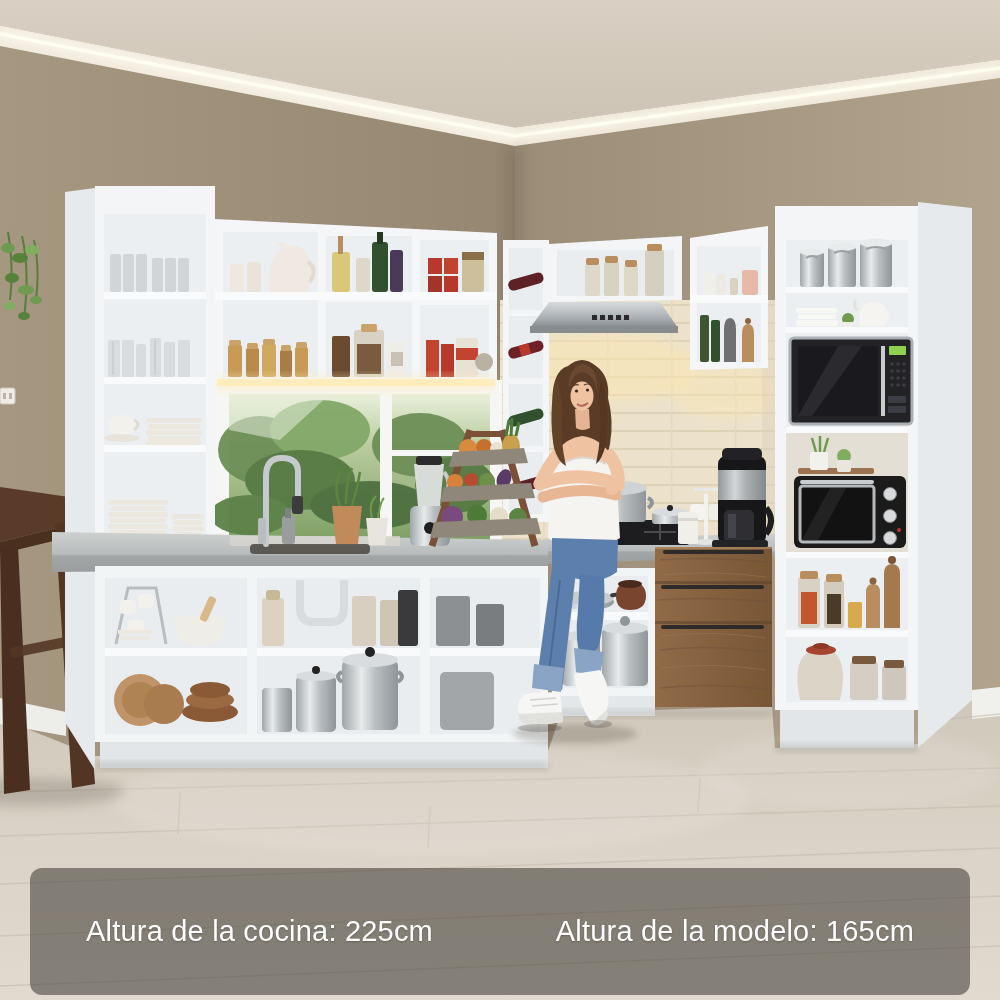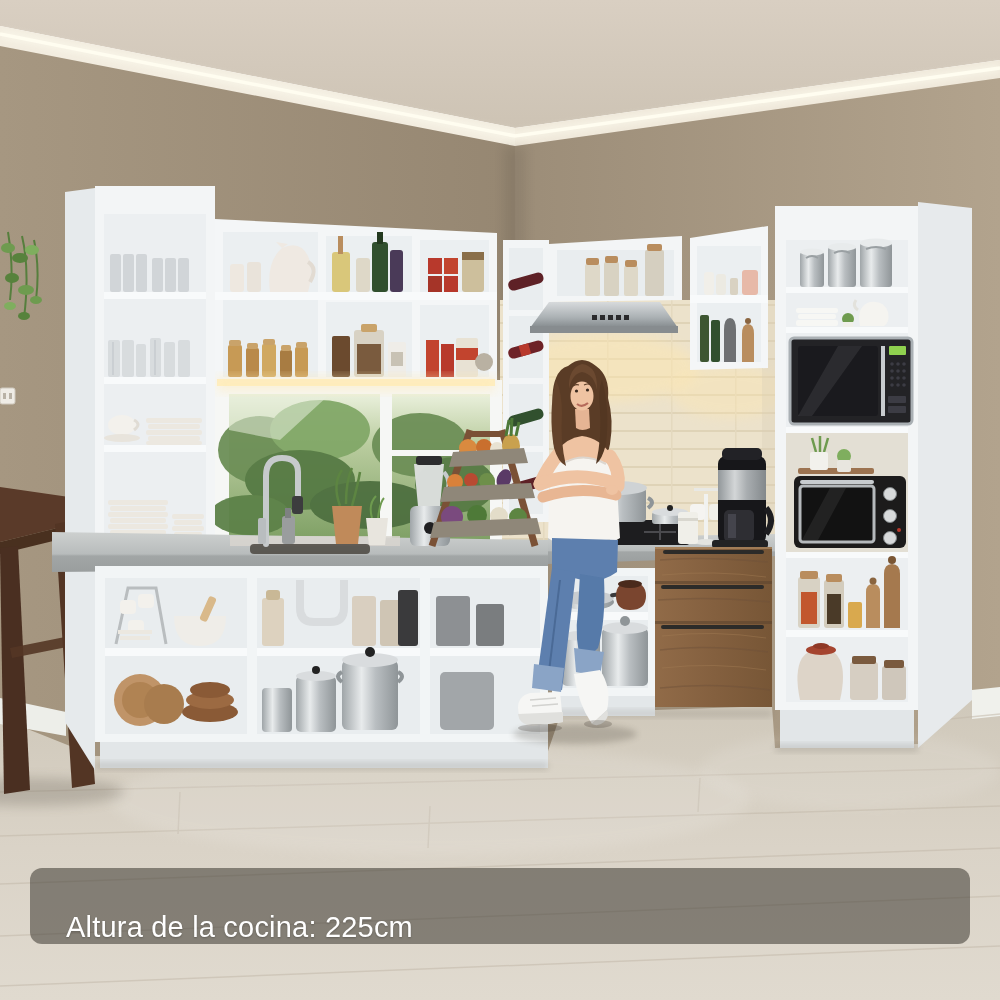--- a/index.html
+++ b/index.html
@@ -1,23 +1,23 @@
 <!DOCTYPE html>
 <html><head>
 <meta charset="utf-8">
 <style>
   html,body{margin:0;padding:0;background:#ffffff;}
   .stage{position:relative;width:1000px;height:1000px;overflow:hidden;font-family:"Liberation Sans",sans-serif;}
   .stage svg{position:absolute;left:0;top:0;}
   .caption-bar{
-    position:absolute;left:30px;top:868px;width:940px;height:76px;
+    position:absolute;left:30px;top:868px;width:940px;height:127px;
     box-sizing:border-box;border-radius:12px;
     background:rgba(58,54,48,0.55);
-    display:flex;align-items:flex-end;justify-content:space-between;
-    padding:0 36px;
+    display:flex;align-items:center;justify-content:space-between;
+    padding:0 56px;
   }
   .caption-bar span{
     color:#ffffff;font-size:29px;font-weight:400;letter-spacing:0.2px;
     text-shadow:0 1px 2px rgba(0,0,0,0.25);white-space:nowrap;
   }
 </style>
 </head>
 <body>
 
 <div class="stage">
@@ -694,14 +694,15 @@
       <path d="M574,674 L600,670 Q612,688 607,710 L592,724 Q578,704 574,674 Z" fill="#f6f6f4"></path>
       <path d="M592,724 L607,710 Q610,716 604,722 Q598,727 592,724 Z" fill="#e0e0dd"></path>
       <ellipse cx="540" cy="728" rx="22" ry="4" fill="#3a342c" opacity="0.25"></ellipse>
       <ellipse cx="598" cy="724" rx="14" ry="4" fill="#3a342c" opacity="0.25"></ellipse>
     </g>
   </g>
 </svg>
 
 <div class="caption-bar">
   <span>Altura de la cocina: 225cm</span>
+  <span>Altura de la modelo: 165cm</span>
 </div>
 </div>
 
 </body></html>

